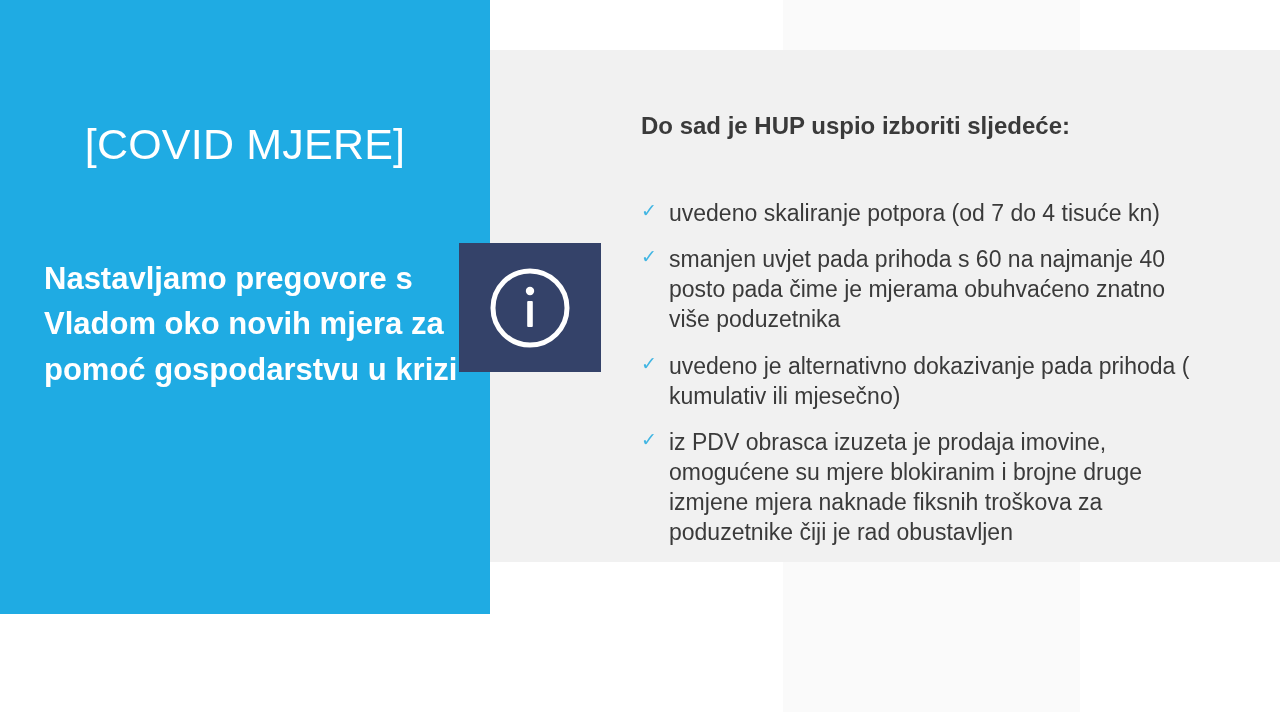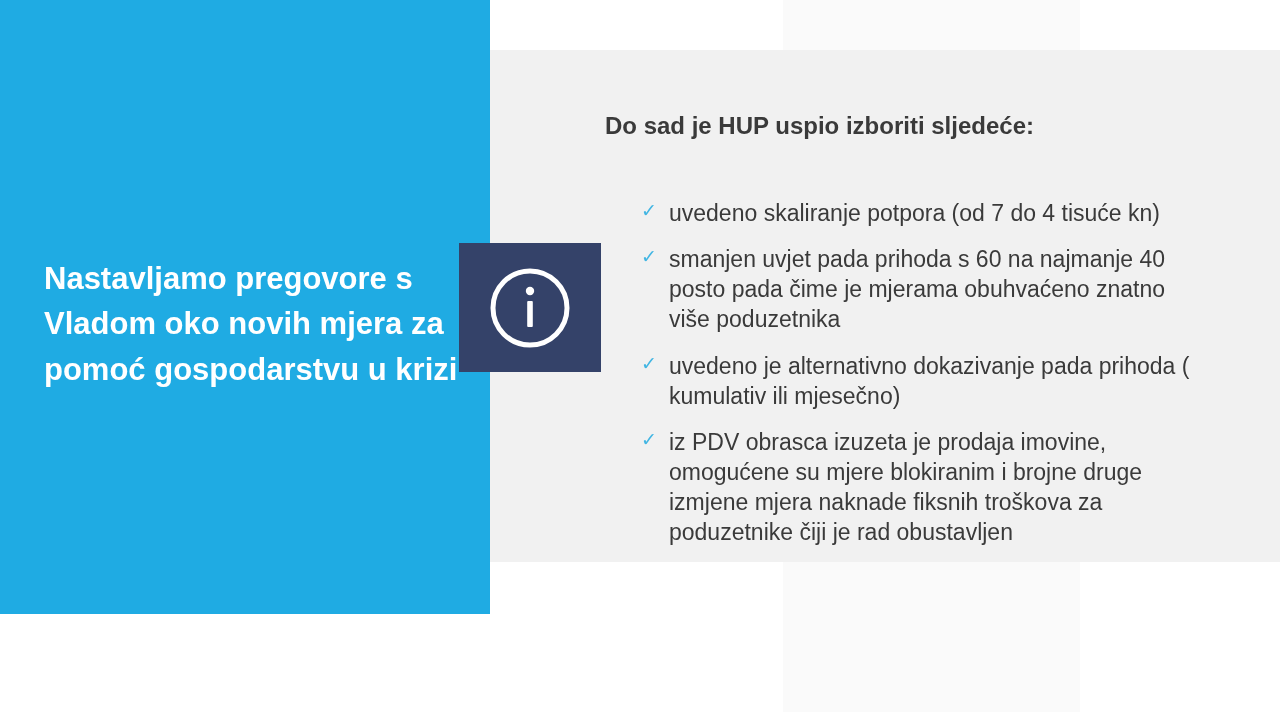--- a/index.html
+++ b/index.html
@@ -94,21 +94,21 @@
     align-items: center;
     justify-content: center;
   }
   .info-icon-svg {
     display: block;
   }
 
   
   .content-heading {
     position: absolute;
-    left: 605px;
+    left: 641px;
     top: 112px;
     width: 600px;
     color: #3a3a3a;
     font-size: 24px;
     font-weight: bold;
     line-height: 1.2;
     white-space: nowrap;
   }
 
   .bullet-list {
@@ -152,20 +152,21 @@
 <div id="slide">
 
   <div class="faint-band"></div>
 
   <div class="gray-panel"></div>
 
   <div class="blue-panel">
     <div class="blue-inner"></div>
   </div>
 
+  <div class="slide-title">[COVID MJERE]</div>
 
   <div class="slide-subtitle">Nastavljamo pregovore s Vladom oko novih mjera za pomoć gospodarstvu u krizi</div>
 
   <div class="info-box">
     <span>
       <svg class="info-icon-svg" width="88" height="88" viewBox="0 0 88 88" aria-hidden="true">
         <circle cx="44" cy="44" r="37" fill="none" stroke="#ffffff" stroke-width="5"></circle>
         <circle cx="44" cy="27" r="4.2" fill="#ffffff"></circle>
         <rect x="41.2" y="37" width="5.6" height="26" rx="1" fill="#ffffff"></rect>
       </svg>

